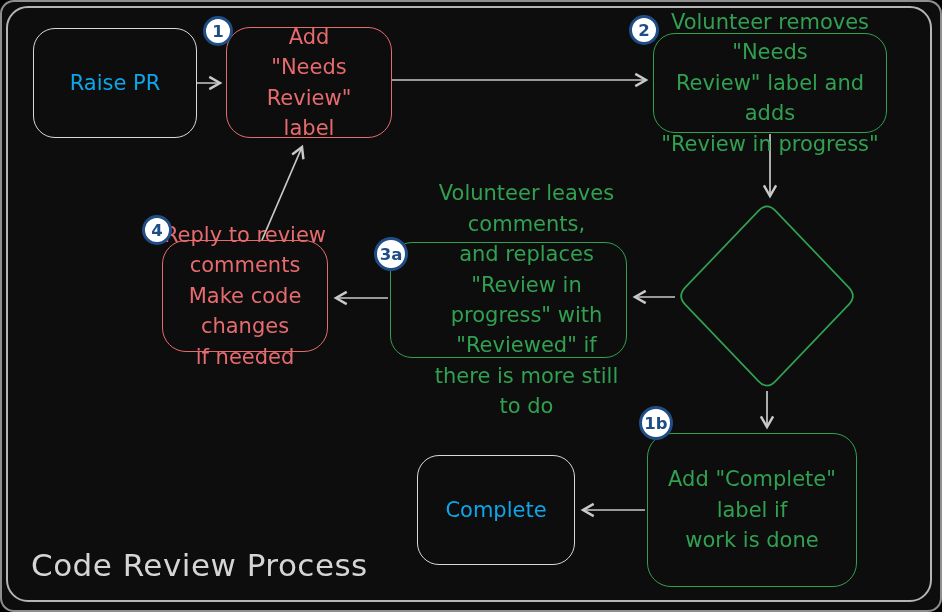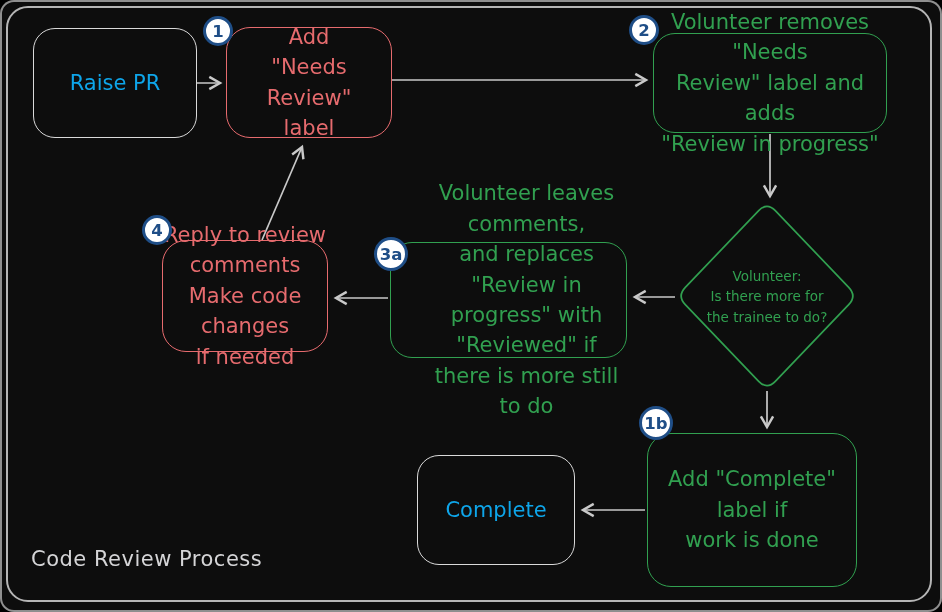--- a/index.html
+++ b/index.html
@@ -66,21 +66,21 @@
     font-size: 16.5px;
     font-weight: 700;
     z-index: 3;
   }
   .badge-sm { width: 30px; height: 30px; }
   .badge-lg { width: 34px; height: 34px; }
   .diagram-title {
     position: absolute;
     left: 31px; top: 547px;
     color: var(--title-color, #d5d5d7);
-    font-size: 21px;
+    font-size: 31px;
     letter-spacing: 0.5px;
   }
 </style>
 </head>
 <body>
 
 <div class="canvas" style="--background: #0d0d0d; --frame-border: #b5b5b5; --neutral: #d9d9d9; --red: #e66b6e; --green: #31a050; --badge-blue: #1f4e87; --arrow: #c9c9c9; --title-color: #d5d5d7;">
 
   <div class="frame"></div>
 
@@ -110,23 +110,20 @@
 "Needs Review"
 label</span>
   </div>
 
   <div class="node node-green" style="left:653px; top:33px; width:234px; height:100px; border-radius:22px;">
     <span class="label">Volunteer removes "Needs
 Review" label and adds
 "Review in progress"</span>
   </div>
 
-  <div class="decision-label">Volunteer:
-Is there more for
-the trainee to do?</div>
 
   <div class="node node-green" style="left:390px; top:242px; width:237px; height:116px; border-radius:22px;padding-left:36px;">
     <span class="label">Volunteer leaves comments,
 and replaces "Review in
 progress" with "Reviewed" if
 there is more still to do</span>
   </div>
 
   <div class="node node-red" style="left:162px; top:240px; width:166px; height:112px; border-radius:24px;">
     <span class="label">Reply to review

